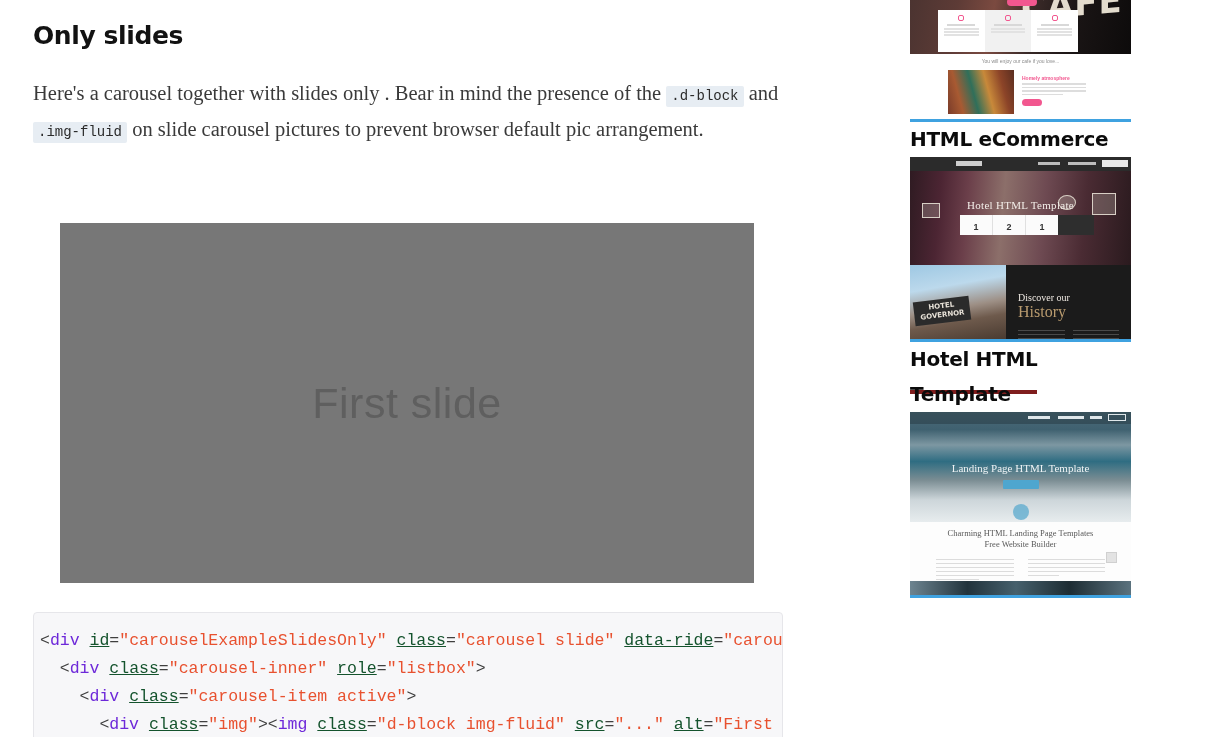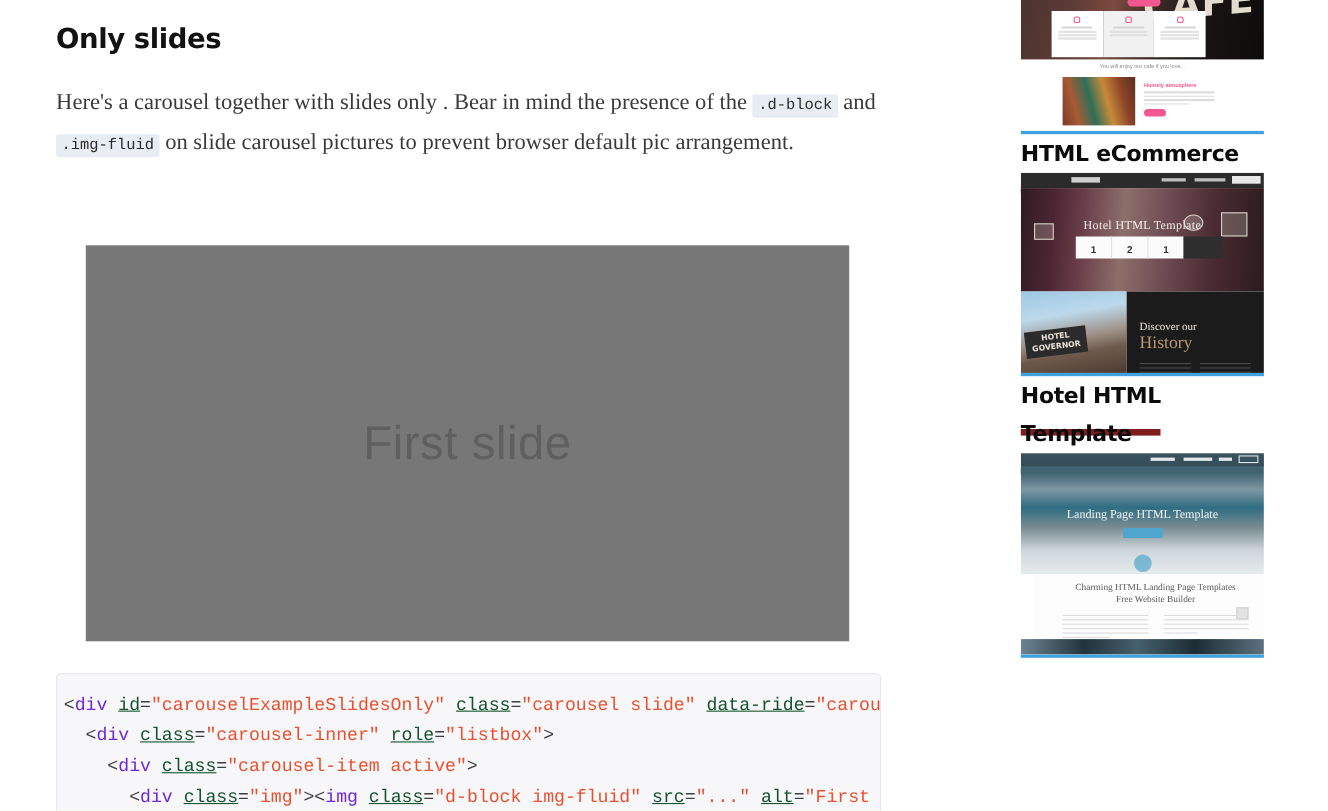--- a/index.html
+++ b/index.html
@@ -12,21 +12,20 @@
   body {
     font-family: "Liberation Serif", serif;
     color: #232323;
   }
 
   .page {
     position: relative;
     width: 1083px;
     height: 737px;
     background: #fff;
-    margin-left: 18px;
   }
 
   
   .main-col {
     position: absolute;
     left: 0; top: 0;
     width: 880px;
     height: 737px;
     padding: 0 33px;
     overflow: hidden;
@@ -136,21 +135,21 @@
     font-family: "DejaVu Sans", sans-serif;
     font-weight: bold;
     font-size: 20px;
     line-height: 35px;
     color: #0b0b0b;
     text-decoration: none;
     letter-spacing: -0.3px;
     max-width: 228px;
   }
   .promo-link span.u {
-    border-bottom: 6px solid #7f1d1d;
+    border-bottom: 4px solid #7f1d1d;
     display: inline;
     padding-bottom: 19px;
   }
 
   
   .cafe-thumb { height: 140px; }
   .cafe-hero {
     position: absolute; left:0; top:0; width: 100%; height: 72px;
     background:
       linear-gradient(100deg, #4a3330 0%, #5d3b36 22%, #7b4a40 38%, #3a2a28 55%, #191414 75%, #0d0b0b 100%);
@@ -272,21 +271,21 @@
     font-family:"Liberation Serif",serif; font-size:11px; color:#eef3f5;
   }
   .landing-hero-btn {
     position:absolute; left:50%; top:68px; transform:translateX(-50%);
     width:36px; height:9px; background:#4ea6cf; border-radius:1px;
   }
   .landing-circle {
     position:absolute; left:50%; top:92px; transform:translateX(-50%);
     width:16px; height:16px; border-radius:50%; background:rgba(90,170,205,.75);
   }
-  .landing-body { position:absolute; left:12px; top:110px; width:100%; height:60px; background:#fdfdfd; }
+  .landing-body { position:absolute; left:0; top:110px; width:100%; height:60px; background:#fdfdfd; }
   .landing-body .h {
     text-align:center; font-family:"Liberation Serif",serif; font-size:8.5px;
     color:#5a5a5a; line-height:11px; padding-top:6px;
   }
   .landing-body .cols { display:flex; gap:14px; padding: 6px 26px 0 26px; }
   .landing-body .cols div { flex:1; }
   .landing-body .l { height:1.4px; background:#dcdcdc; margin:2.6px 0; }
   .landing-sq {
     position:absolute; right:14px; top:140px; width:11px; height:11px;
     background:#e3e3e3; border:1px solid #d0d0d0;

